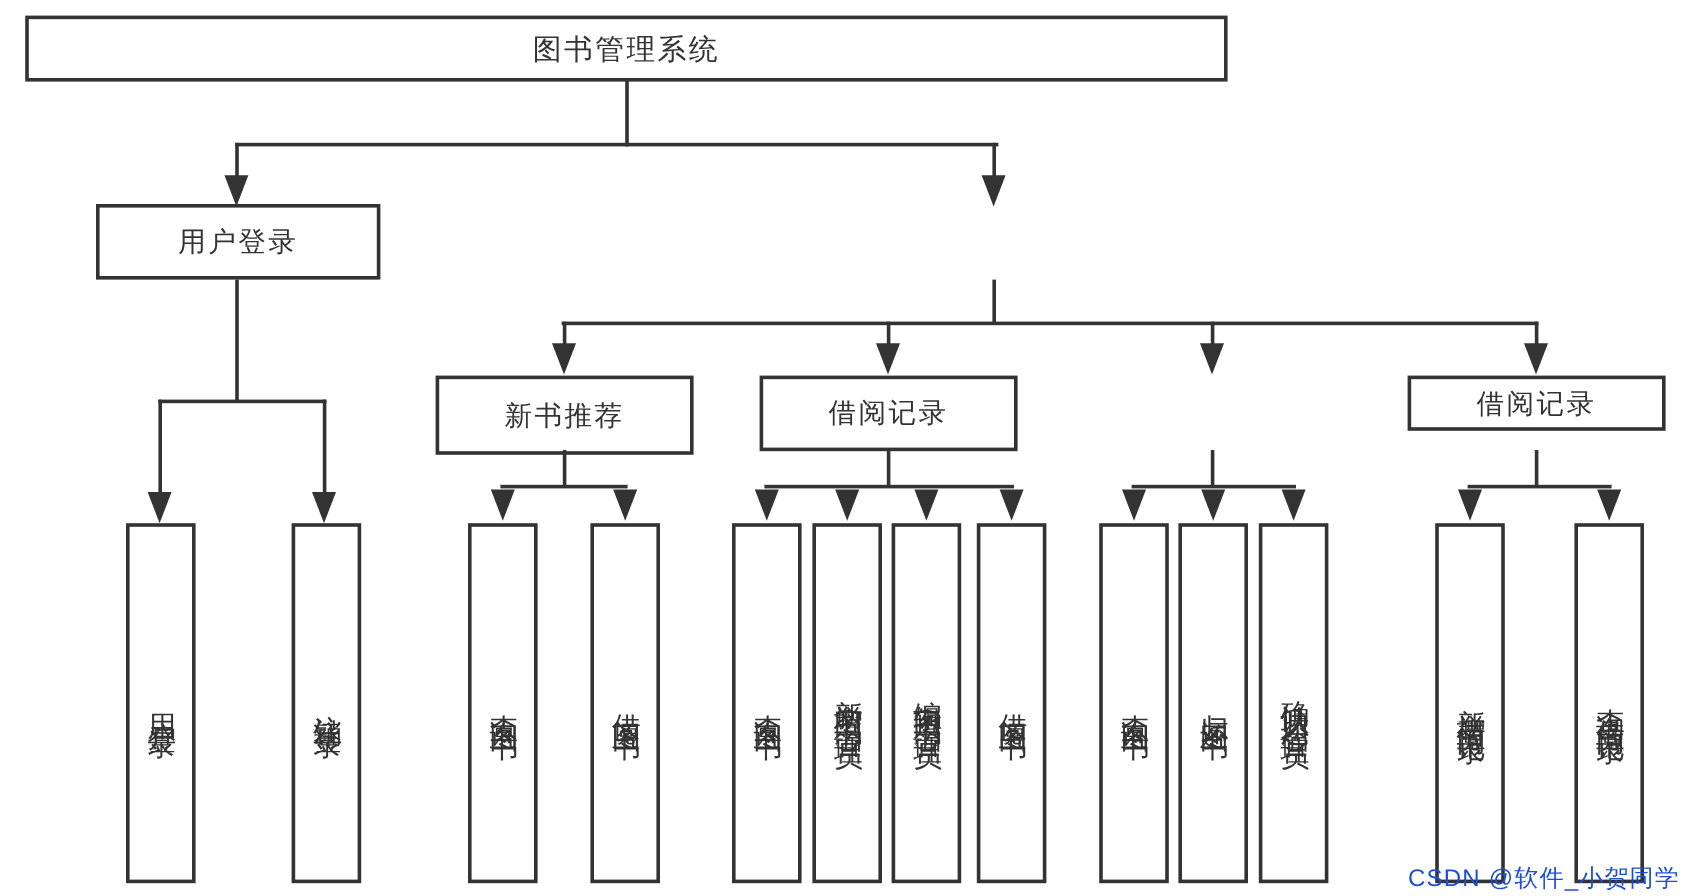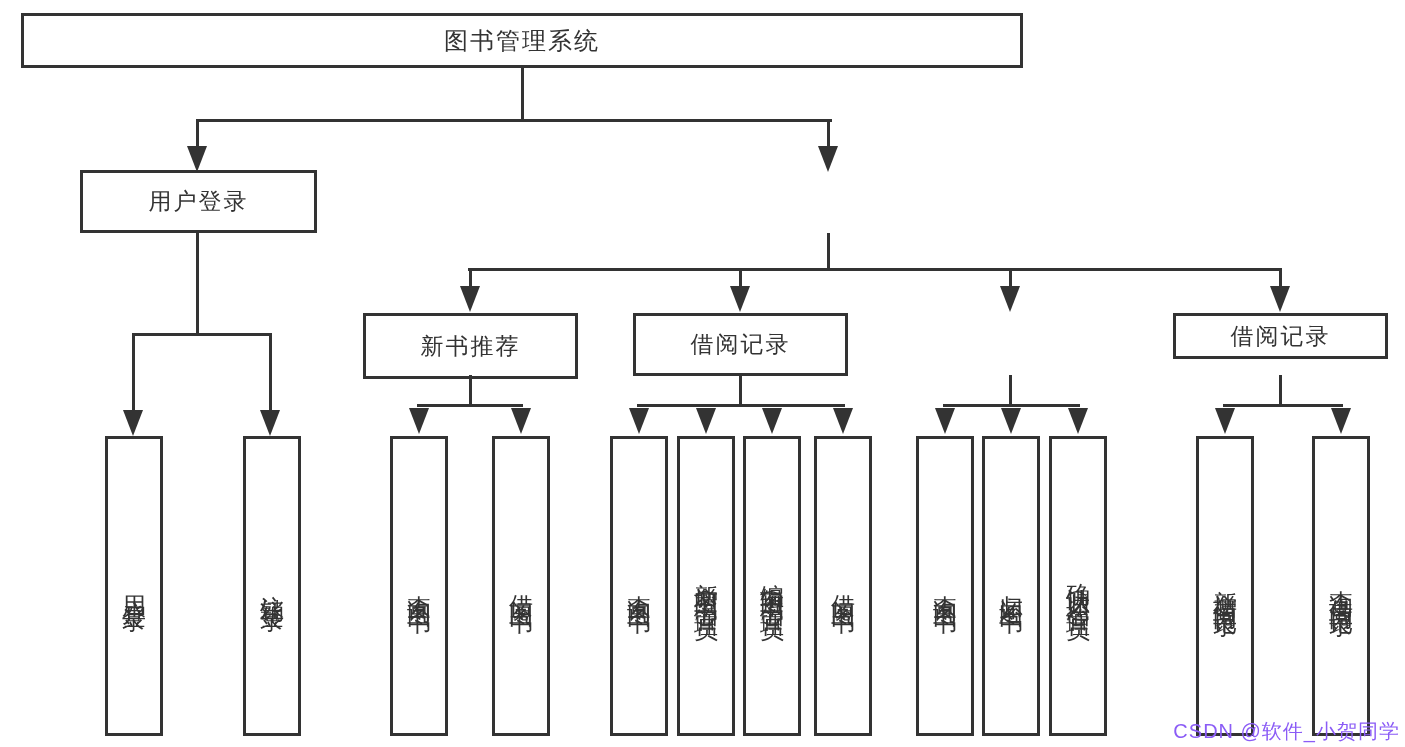--- a/index.html
+++ b/index.html
@@ -19,21 +19,21 @@
   }
   .vl{position:absolute;width:3px;background:#333333;}
   .hl{position:absolute;height:3px;background:#333333;}
   .ar{
     position:absolute;width:0;height:0;
     border-left:10px solid transparent;border-right:10px solid transparent;
     border-top:26px solid #333333;
   }
   .wm{
     position:absolute;right:5px;bottom:2px;
-    font-size:20px;letter-spacing:1px;color:#8b5cf6;
+    font-size:20px;letter-spacing:1px;color:#1d4ed8;
   }
 </style>
 </head>
 <body>
 
 <div class="canvas">
 
   <div class="box lvl1" style="left:21px;top:13px;width:1002px;height:55px">
     <span class="lbl">图书管理系统</span>
   </div>

